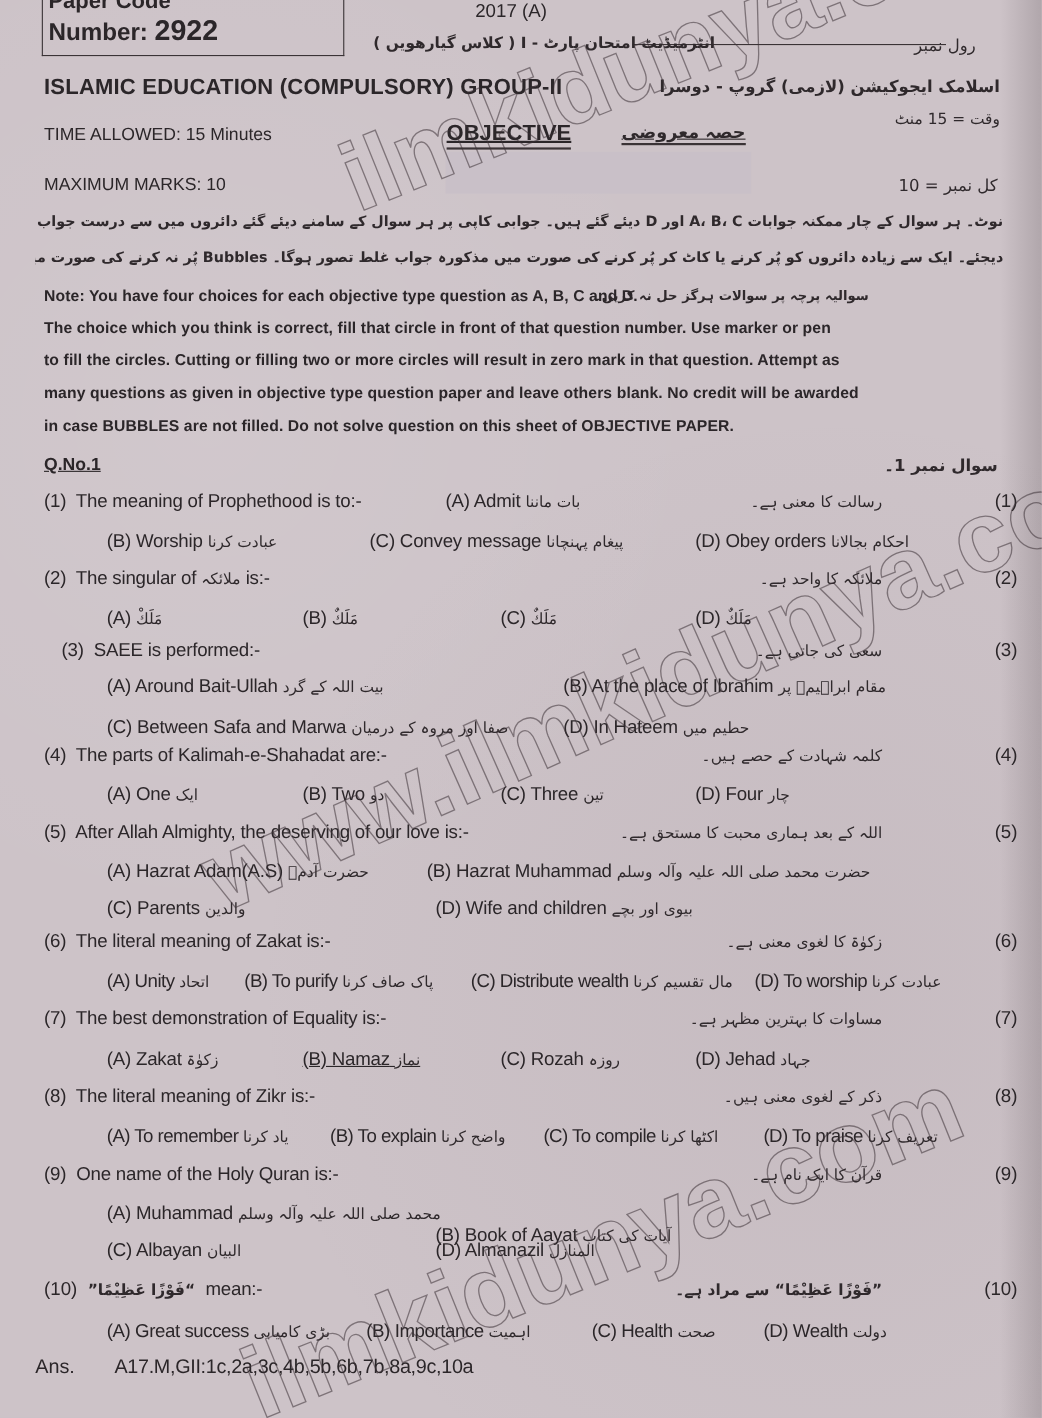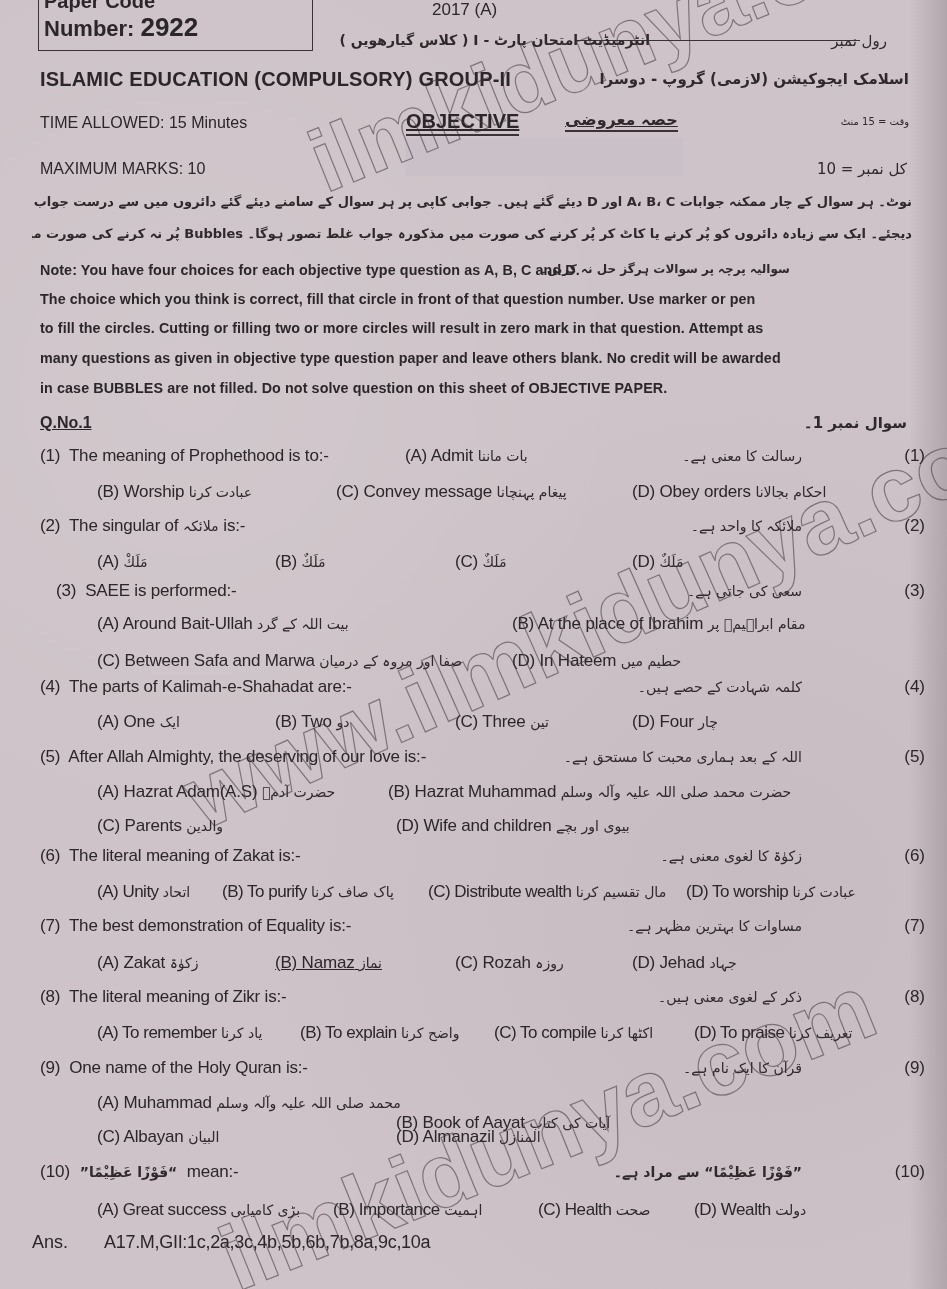--- a/index.html
+++ b/index.html
@@ -43,21 +43,21 @@
 <div class="abs urdu" style="right:60px;top:32px;font-size:15px;">رول نمبر</div>
 <div class="rollline"></div>
 <div class="abs urdu" style="left:340px;top:32px;width:310px;font-size:14px;font-weight:bold;">انٹرمیڈیٹ امتحان پارٹ - I ( کلاس گیارھویں )</div>
 
 <div class="abs bold" style="left:40px;top:68px;font-size:20px;letter-spacing:0.2px;">ISLAMIC EDUCATION  (COMPULSORY) GROUP-II</div>
 <div class="abs urdu" style="right:38px;top:70px;font-size:15px;font-weight:bold;">اسلامک ایجوکیشن (لازمی)  گروپ - دوسرا</div>
 
 <div class="abs" style="left:40px;top:114px;font-size:16px;">TIME ALLOWED: 15 Minutes</div>
 <div class="abs bold underline" style="left:406px;top:110px;font-size:20px;">OBJECTIVE</div>
 <div class="abs urdu underline" style="left:565px;top:110px;font-size:16px;font-weight:bold;">حصہ معروضی</div>
-<div class="abs urdu" style="right:38px;top:116px;font-size:10px;">وقت  =  15 منٹ</div>
+<div class="abs urdu" style="right:38px;top:101px;font-size:14px;">وقت  =  15 منٹ</div>
 
 <div class="redact"></div>
 
 <div class="abs" style="left:40px;top:160px;font-size:16px;">MAXIMUM  MARKS:  10</div>
 <div class="abs urdu" style="right:40px;top:160px;font-size:15px;">کل نمبر = 10</div>
 
 <div class="abs urdu urdu-r" style="right:35px;top:194px;width:880px;font-size:13px;font-weight:bold;overflow:hidden;">نوٹ۔   ہر سوال کے چار ممکنہ جوابات A، B، C اور D دیئے گئے ہیں۔ جوابی کاپی پر ہر سوال کے سامنے دیئے گئے دائروں میں سے درست جواب کے مطابق متعلقہ دائرہ کو مارکر یا پین سے بھر</div>
 <div class="abs urdu urdu-r" style="right:35px;top:226px;width:880px;font-size:13px;font-weight:bold;overflow:hidden;">دیجئے۔ ایک سے زیادہ دائروں کو پُر کرنے یا کاٹ کر پُر کرنے کی صورت میں مذکورہ جواب غلط تصور ہوگا۔  Bubbles  پُر نہ کرنے کی صورت میں کوئی نمبر نہیں دیا جائے گا۔ اس</div>
 <div class="abs urdu" style="left:540px;top:262px;font-size:12px;font-weight:bold;">سوالیہ پرچہ پر سوالات ہرگز حل نہ کریں۔</div>
 

